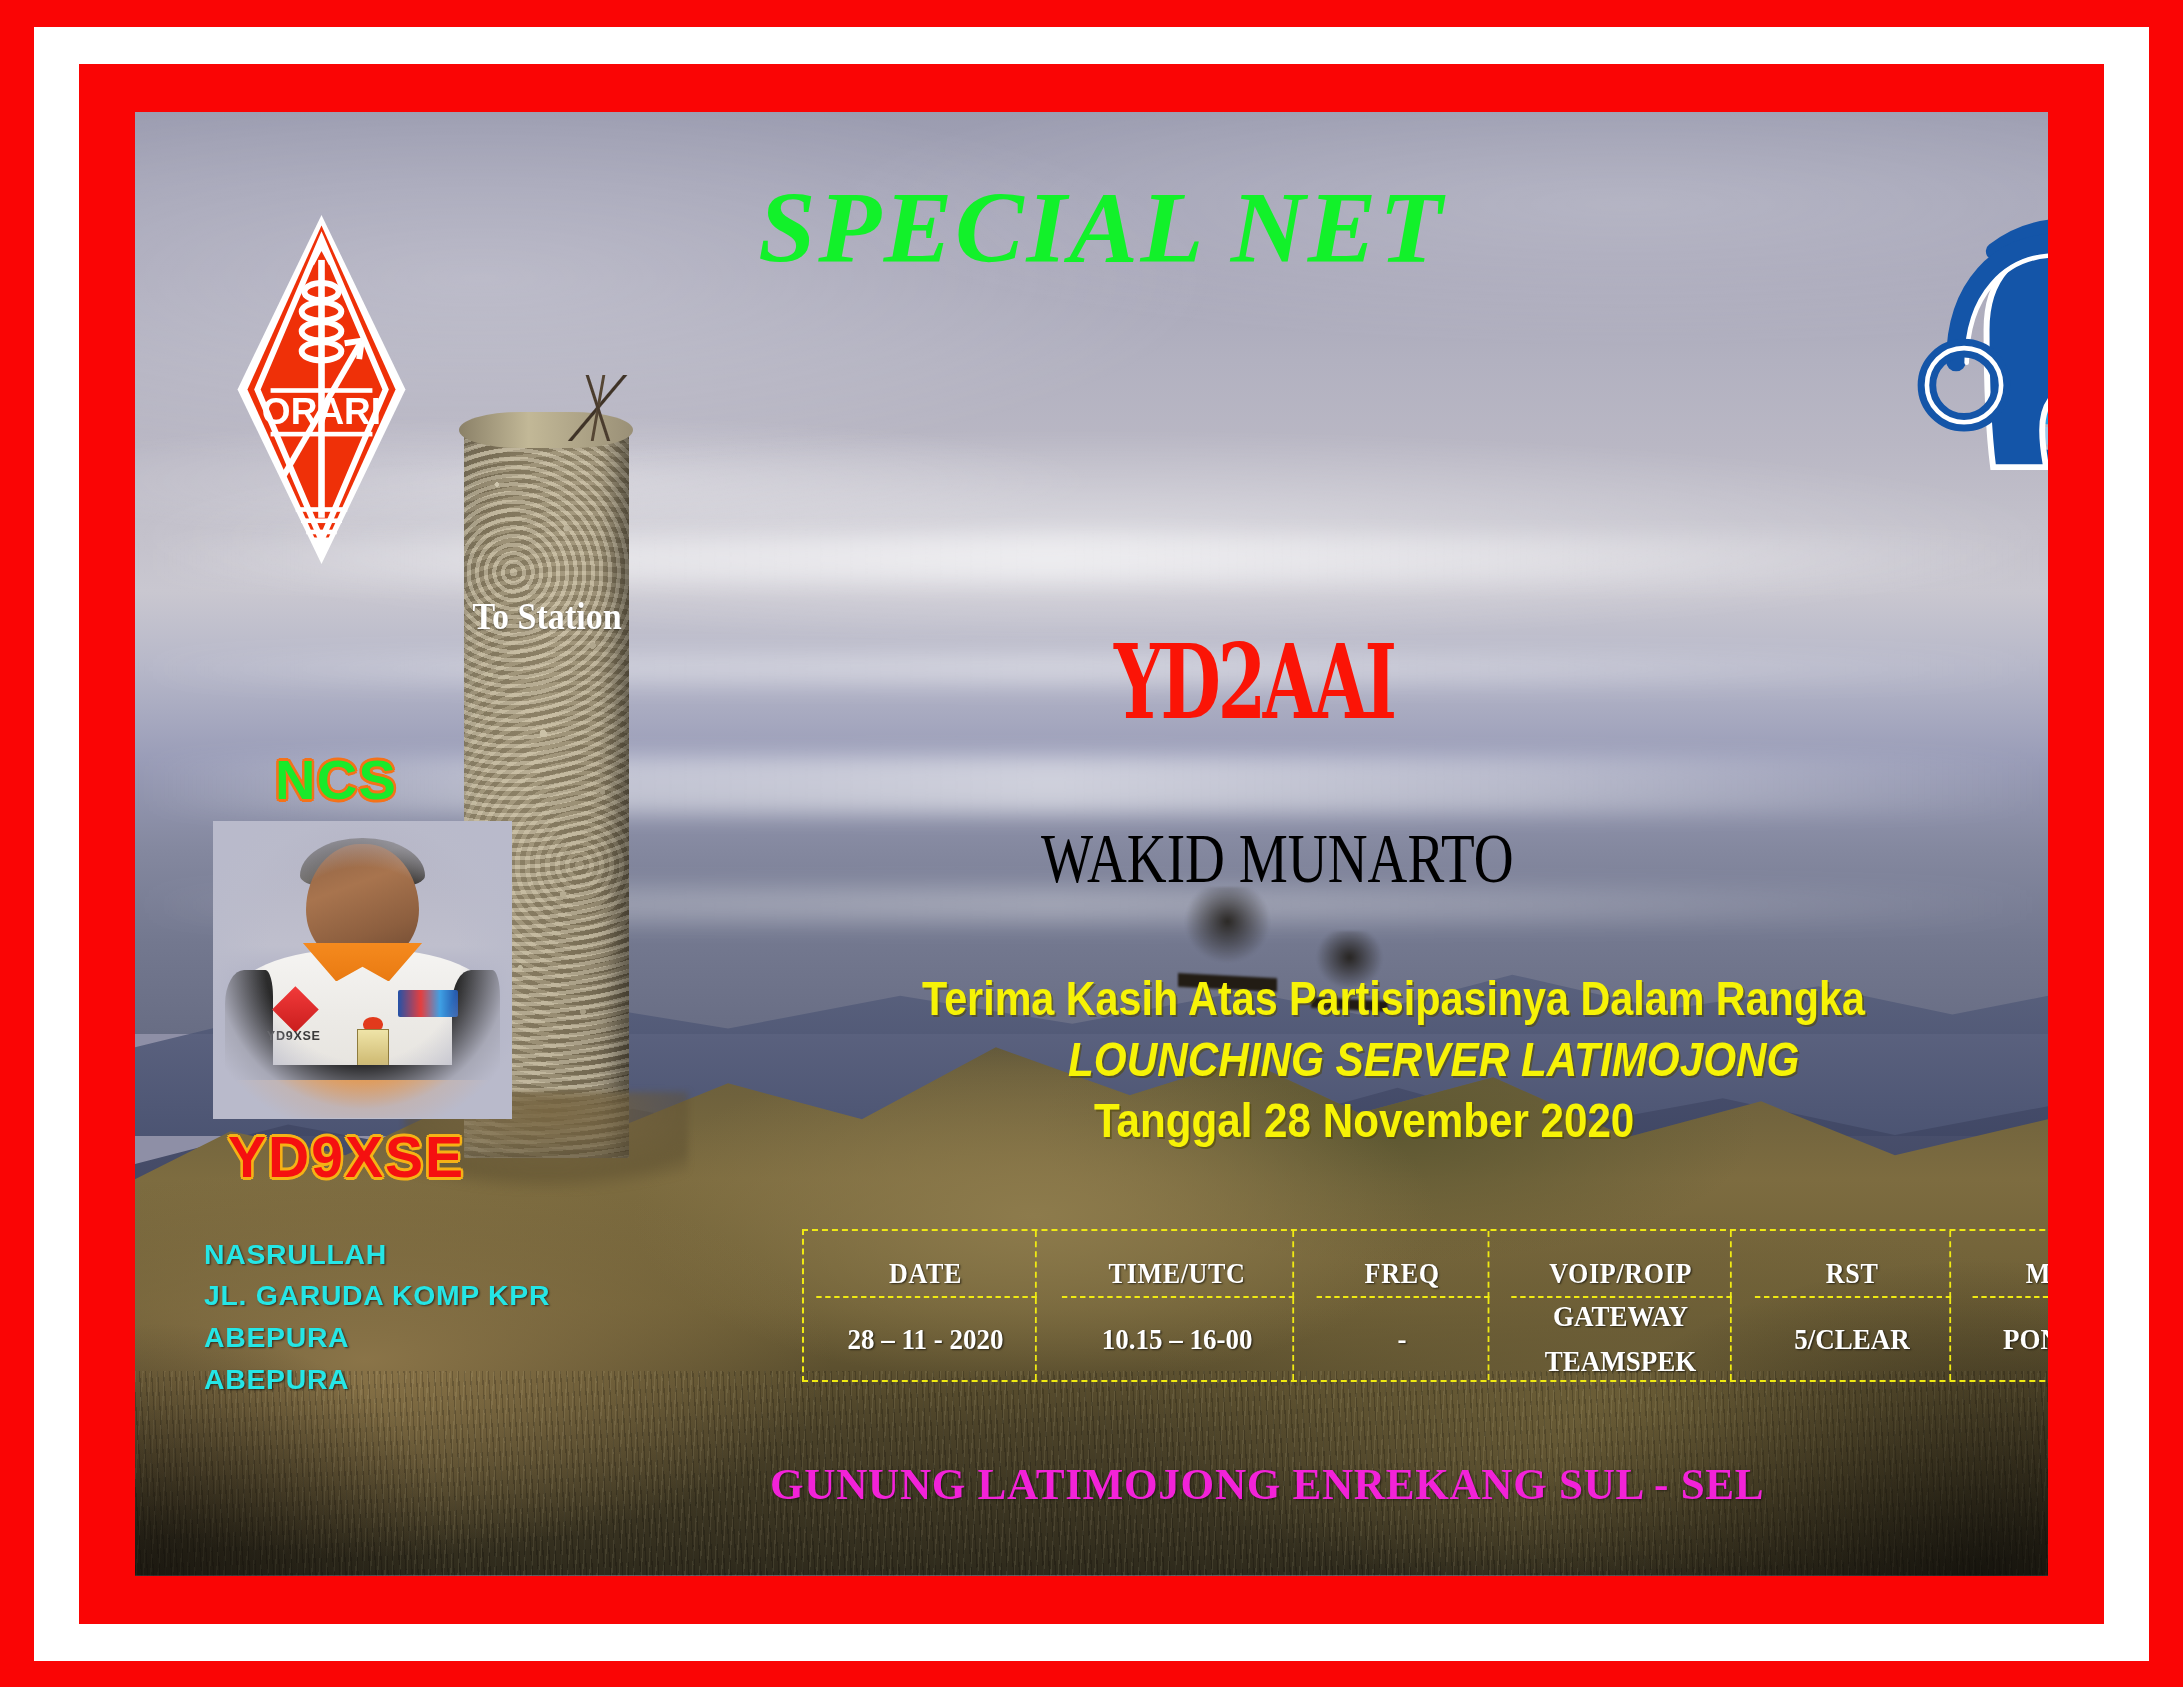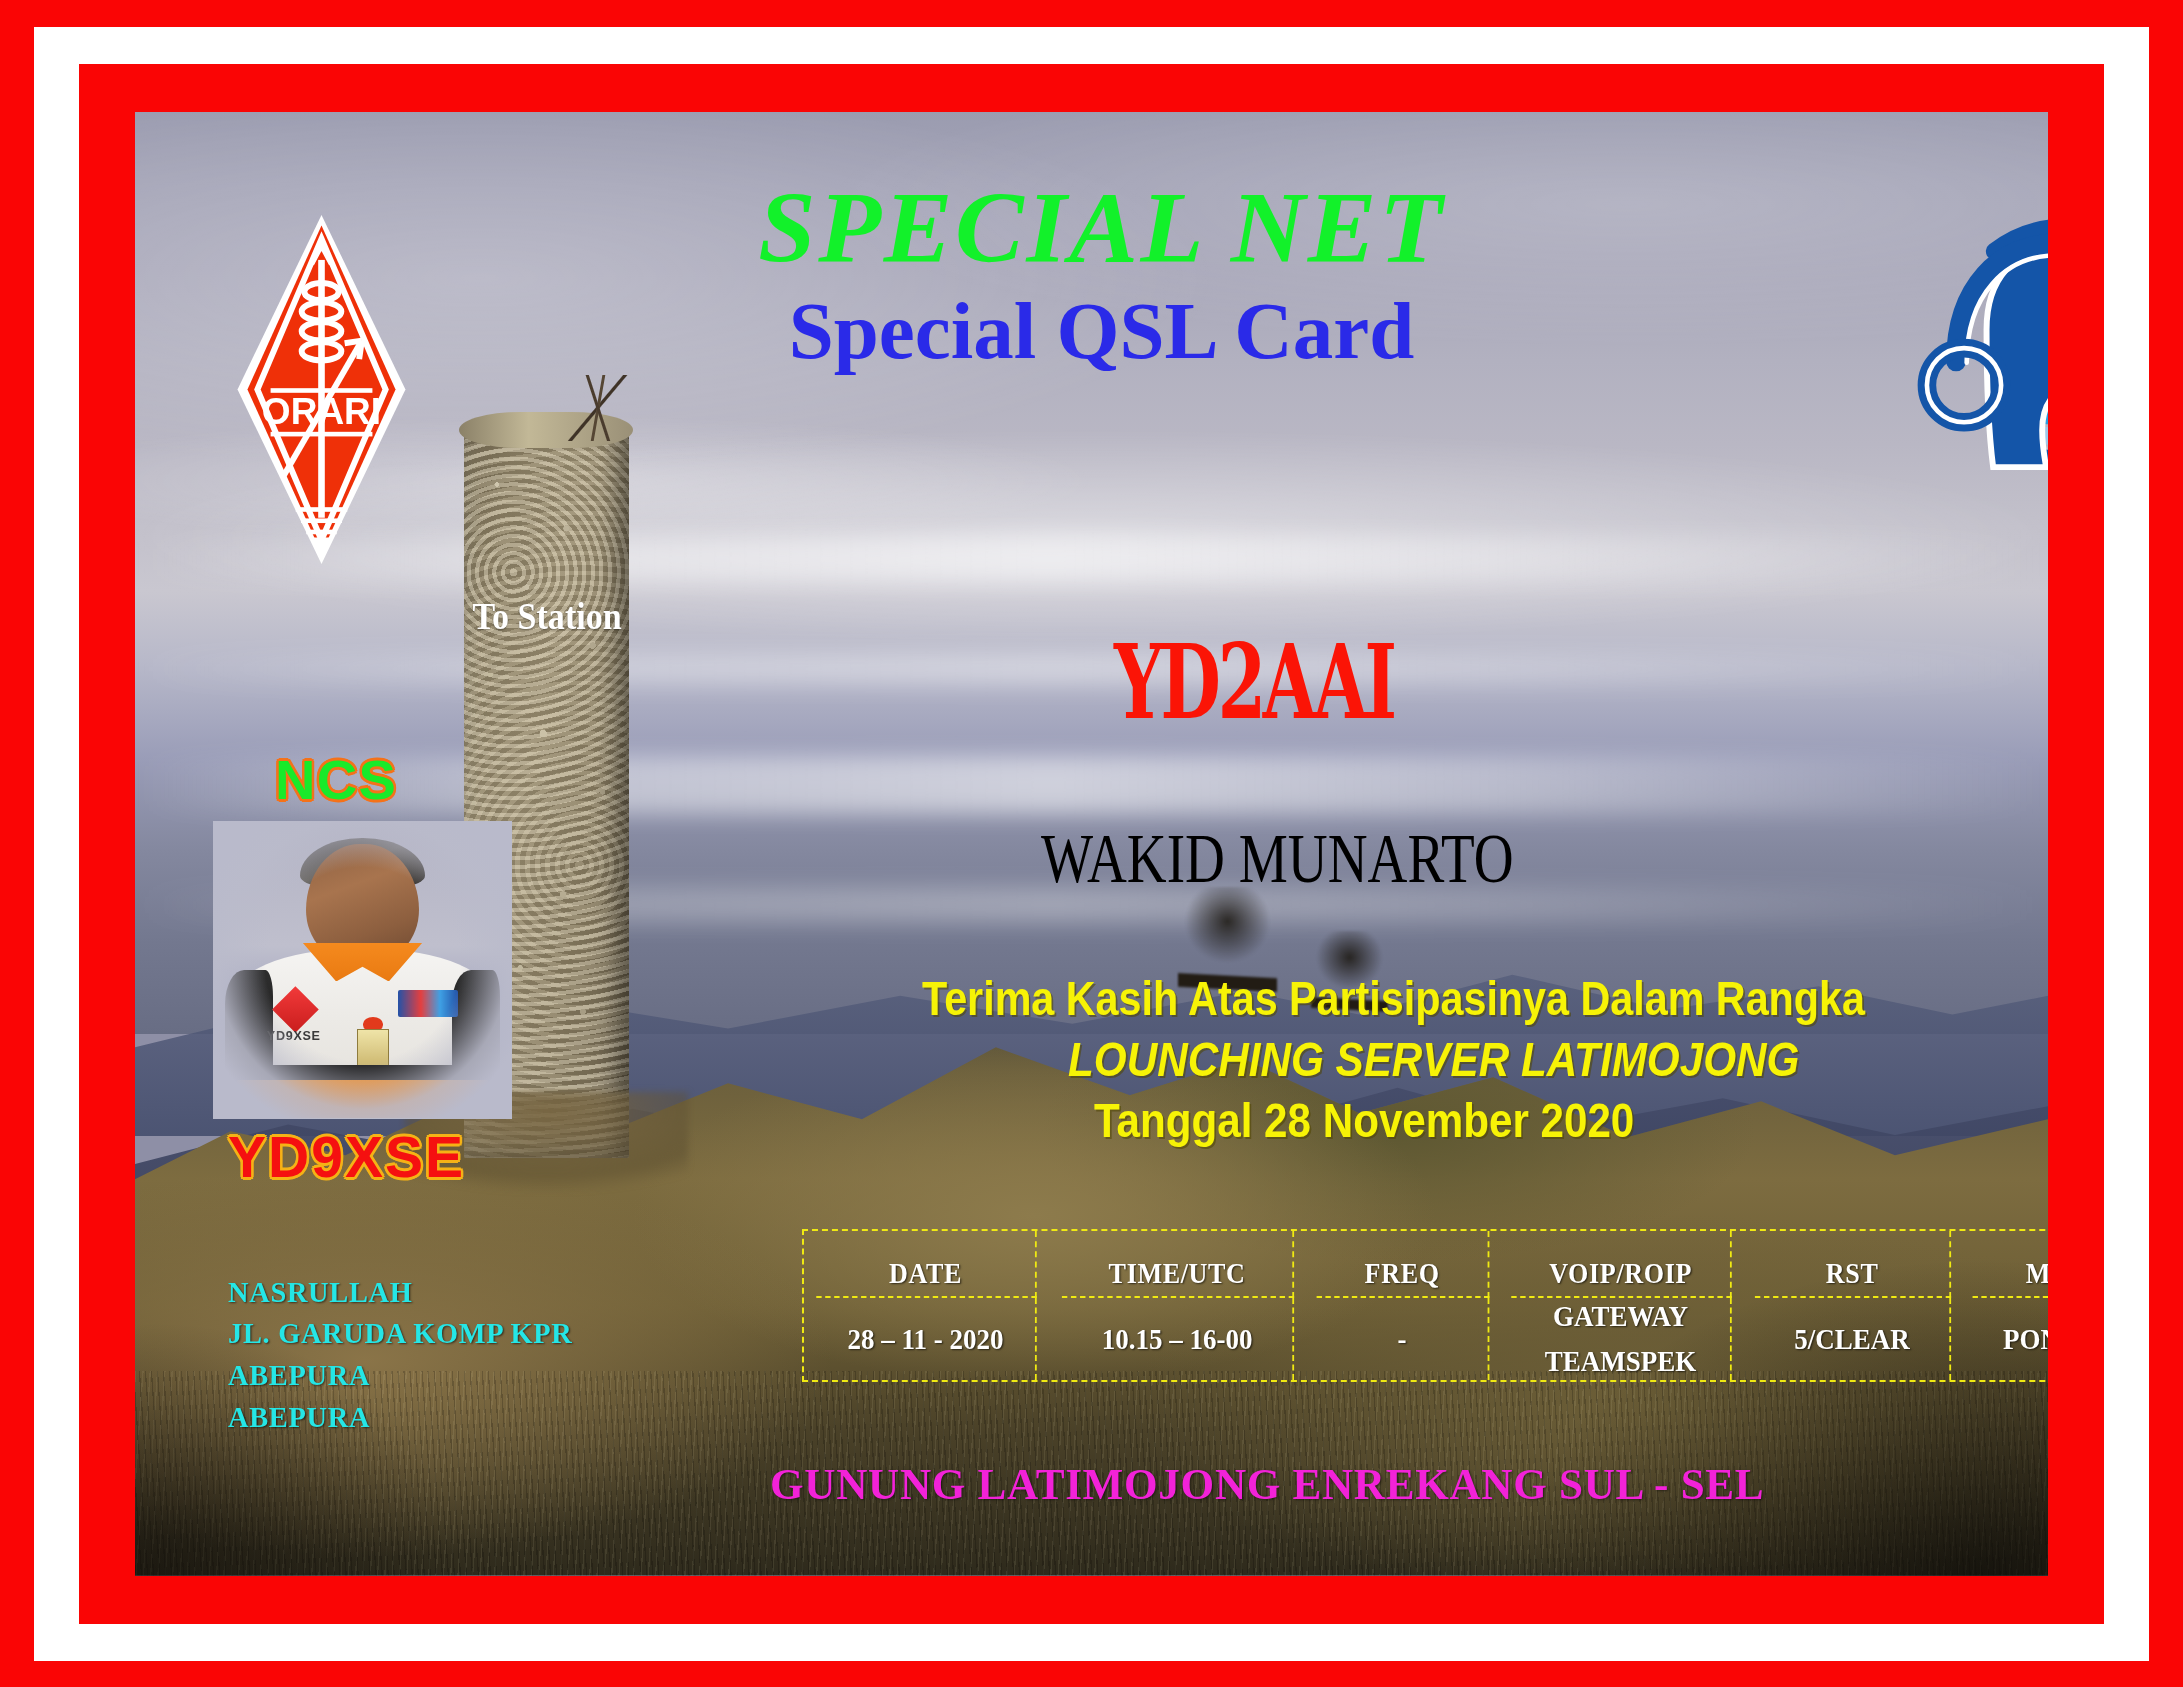--- a/index.html
+++ b/index.html
@@ -310,27 +310,26 @@
     font-size: 12.6px; color: #3a3a3a; letter-spacing: 0.7px;
     font-family: "Liberation Sans", sans-serif; font-weight: bold;
   }
   #portrait .p-vig {
     position: absolute; inset: 0;
     background: radial-gradient(ellipse 58% 58% at 50% 48%, rgba(186,187,203,0) 56%, rgba(186,187,203,.88) 84%, #b9bacb 100%);
   }
 
   
   #address {
-    left: 69px; top: 1160px;
-    font-family: Liberation Serif, serif;
+    left: 69px; top: 1122px;
+    font-family: Liberation Sans, sans-serif;
     font-size: 28.4px; font-weight: bold; color: #25e6e6;
     line-height: 1.47;
     text-shadow: 1.3px 1.3px 2px rgba(0,0,0,.55);
     letter-spacing: 0.7px;
-    margin-left: 24px;
   }
 
   
   #qso-table {
     position: absolute;
     left: 667px; top: 1117px; width: 1373px; height: 153px;
     border: 2px dashed #f0ea12;
     display: grid;
     grid-template-columns: 245px 258px 192px 245px 218px 1fr;
     grid-template-rows: 67px 1fr;
@@ -457,21 +456,20 @@
 
             <path d="M62 236 C62 124 128 58 214 58" fill="none" stroke="#1455a8" stroke-width="30" stroke-linecap="round"></path>
             <path d="M78 238 C78 136 136 76 214 76" fill="none" stroke="#ffffff" stroke-width="7" stroke-linecap="round"></path>
 
             <circle cx="74" cy="272" r="56" fill="none" stroke="#1455a8" stroke-width="28"></circle>
             <circle cx="74" cy="272" r="56" fill="none" stroke="#ffffff" stroke-width="7"></circle>
           </svg>
         </div>
 
         <div class="abs" id="title-main">SPECIAL NET</div>
-        <div class="abs" id="title-sub">Special QSL Card</div>
 
         <div class="abs" id="to-station">To Station</div>
         <div class="abs" id="callsign">YD2AAI</div>
         <div class="abs" id="opname">WAKID MUNARTO</div>
 
         <div class="abs" id="thanks1">Terima Kasih Atas Partisipasinya Dalam Rangka</div>
         <div class="abs" id="thanks2">LOUNCHING SERVER LATIMOJONG</div>
         <div class="abs" id="datetext">Tanggal  28  November  2020</div>
 
         <div class="abs" id="ncs">NCS</div>

